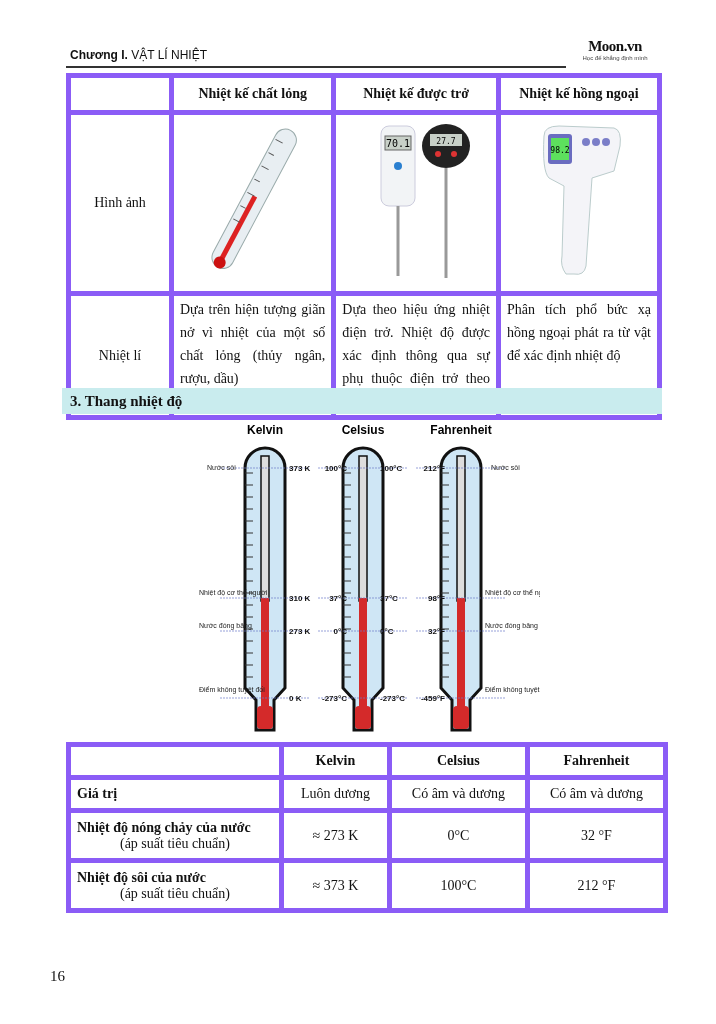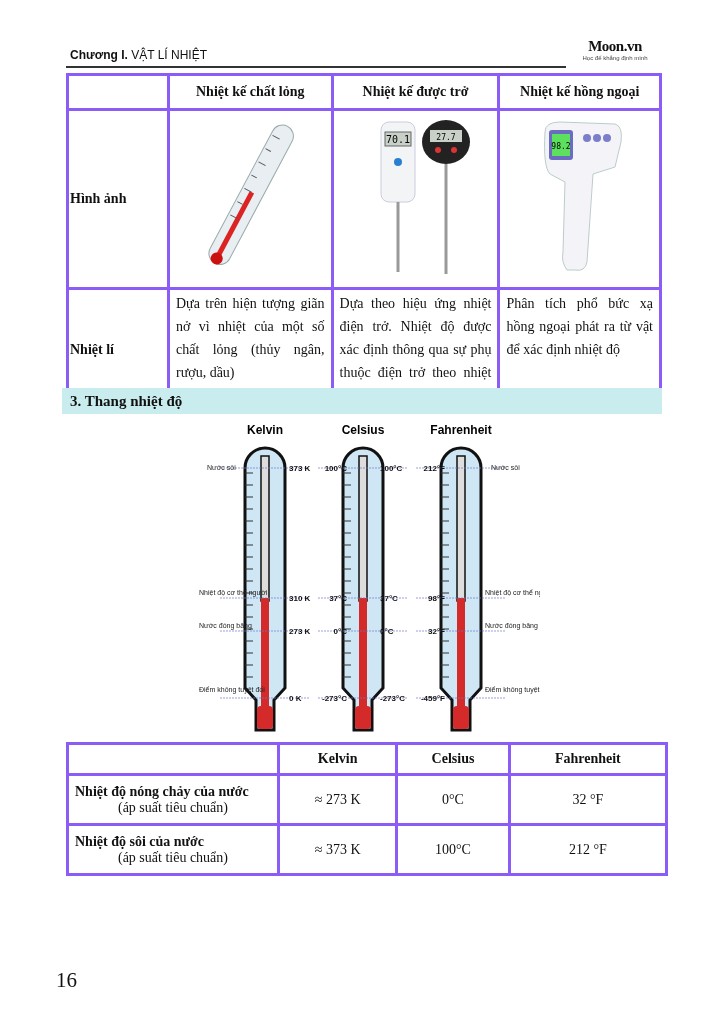--- a/index.html
+++ b/index.html
@@ -4,34 +4,34 @@
 <style>
   html,body{margin:0;padding:0;background:#fff;}
   body{width:716px;height:1024px;position:relative;overflow:hidden;font-family:"Liberation Serif",serif;color:#111;}
   .hdr-title{position:absolute;left:70px;top:48px;font-family:"Liberation Sans",sans-serif;font-size:12px;}
   .hdr-title b{font-weight:bold;}
   .hdr-rule{position:absolute;left:66px;top:66px;width:500px;height:2px;background:#333;}
   .logo{position:absolute;left:570px;top:38px;text-align:center;width:90px;}
   .logo .brand{font-family:Liberation Serif, serif;font-weight:bold;font-size:15px;letter-spacing:-0.5px;}
   .logo .tag{font-family:"Liberation Sans",sans-serif;font-size:6px;color:#444;}
   table{border-collapse:collapse;position:absolute;}
-  td,th{border:3px solid #8b5cf6;font-size:14px;}
+  td,th{border:5px solid #8b5cf6;font-size:14px;}
   #t1{left:66px;top:73px;width:596px;}
   #t1 th{font-weight:bold;height:30px;text-align:center;}
-  #t1 td.lbl{font-weight:bold;width:96px;}
+  #t1 td.lbl{font-weight:normal;text-align:center;width:96px;}
   #t1 .img{height:174px;text-align:center;vertical-align:middle;}
   #t1 .txt{padding:2px 6px;line-height:23px;text-align:justify;vertical-align:top;}
   .sec{position:absolute;left:62px;top:388px;width:600px;height:26px;background:#c9ecee;font-weight:bold;font-size:15px;line-height:26px;padding-left:8px;box-sizing:border-box;}
   #fig{position:absolute;left:195px;top:418px;}
   #t2{left:66px;top:742px;width:602px;}
   #t2 td{height:28px;padding:0 6px;}
   #t2 td.c{text-align:center;}
   #t2 td.l{font-weight:bold;}
   #t2 .sub{font-weight:normal;text-align:center;}
-  .pnum{position:absolute;left:56px;top:968px;font-size:21px;}
+  .pnum{position:absolute;left:50px;top:968px;font-size:15px;}
 </style>
 </head>
 <body>
 
 <div class="hdr-title"><b>Chương I.</b> <span>VẬT LÍ NHIỆT</span></div>
 <div class="hdr-rule"></div>
 <div class="logo">
   <div class="brand">Moon.vn</div>
   <div class="tag">Học để khẳng định mình</div>
 </div>
@@ -225,20 +225,26 @@
 </svg>
 
 <table id="t2">
   <tbody>
       <tr>
     <td style="width:196px"></td>
     <td class="c l">Kelvin</td>
     <td class="c l">Celsius</td>
     <td class="c l">Fahrenheit</td>
   </tr>
+  <tr>
+    <td class="l">Giá trị</td>
+    <td class="c">Luôn dương</td>
+    <td class="c">Có âm và dương</td>
+    <td class="c">Có âm và dương</td>
+  </tr>
   <tr style="height:50px">
     <td class="l">
           <div>Nhiệt độ nóng chảy của nước</div>
           <div class="sub">(áp suất tiêu chuẩn)</div>
         </td>
     <td class="c">≈ 273 K</td>
     <td class="c">0°C</td>
     <td class="c">32 °F</td>
   </tr>
   <tr style="height:50px">

